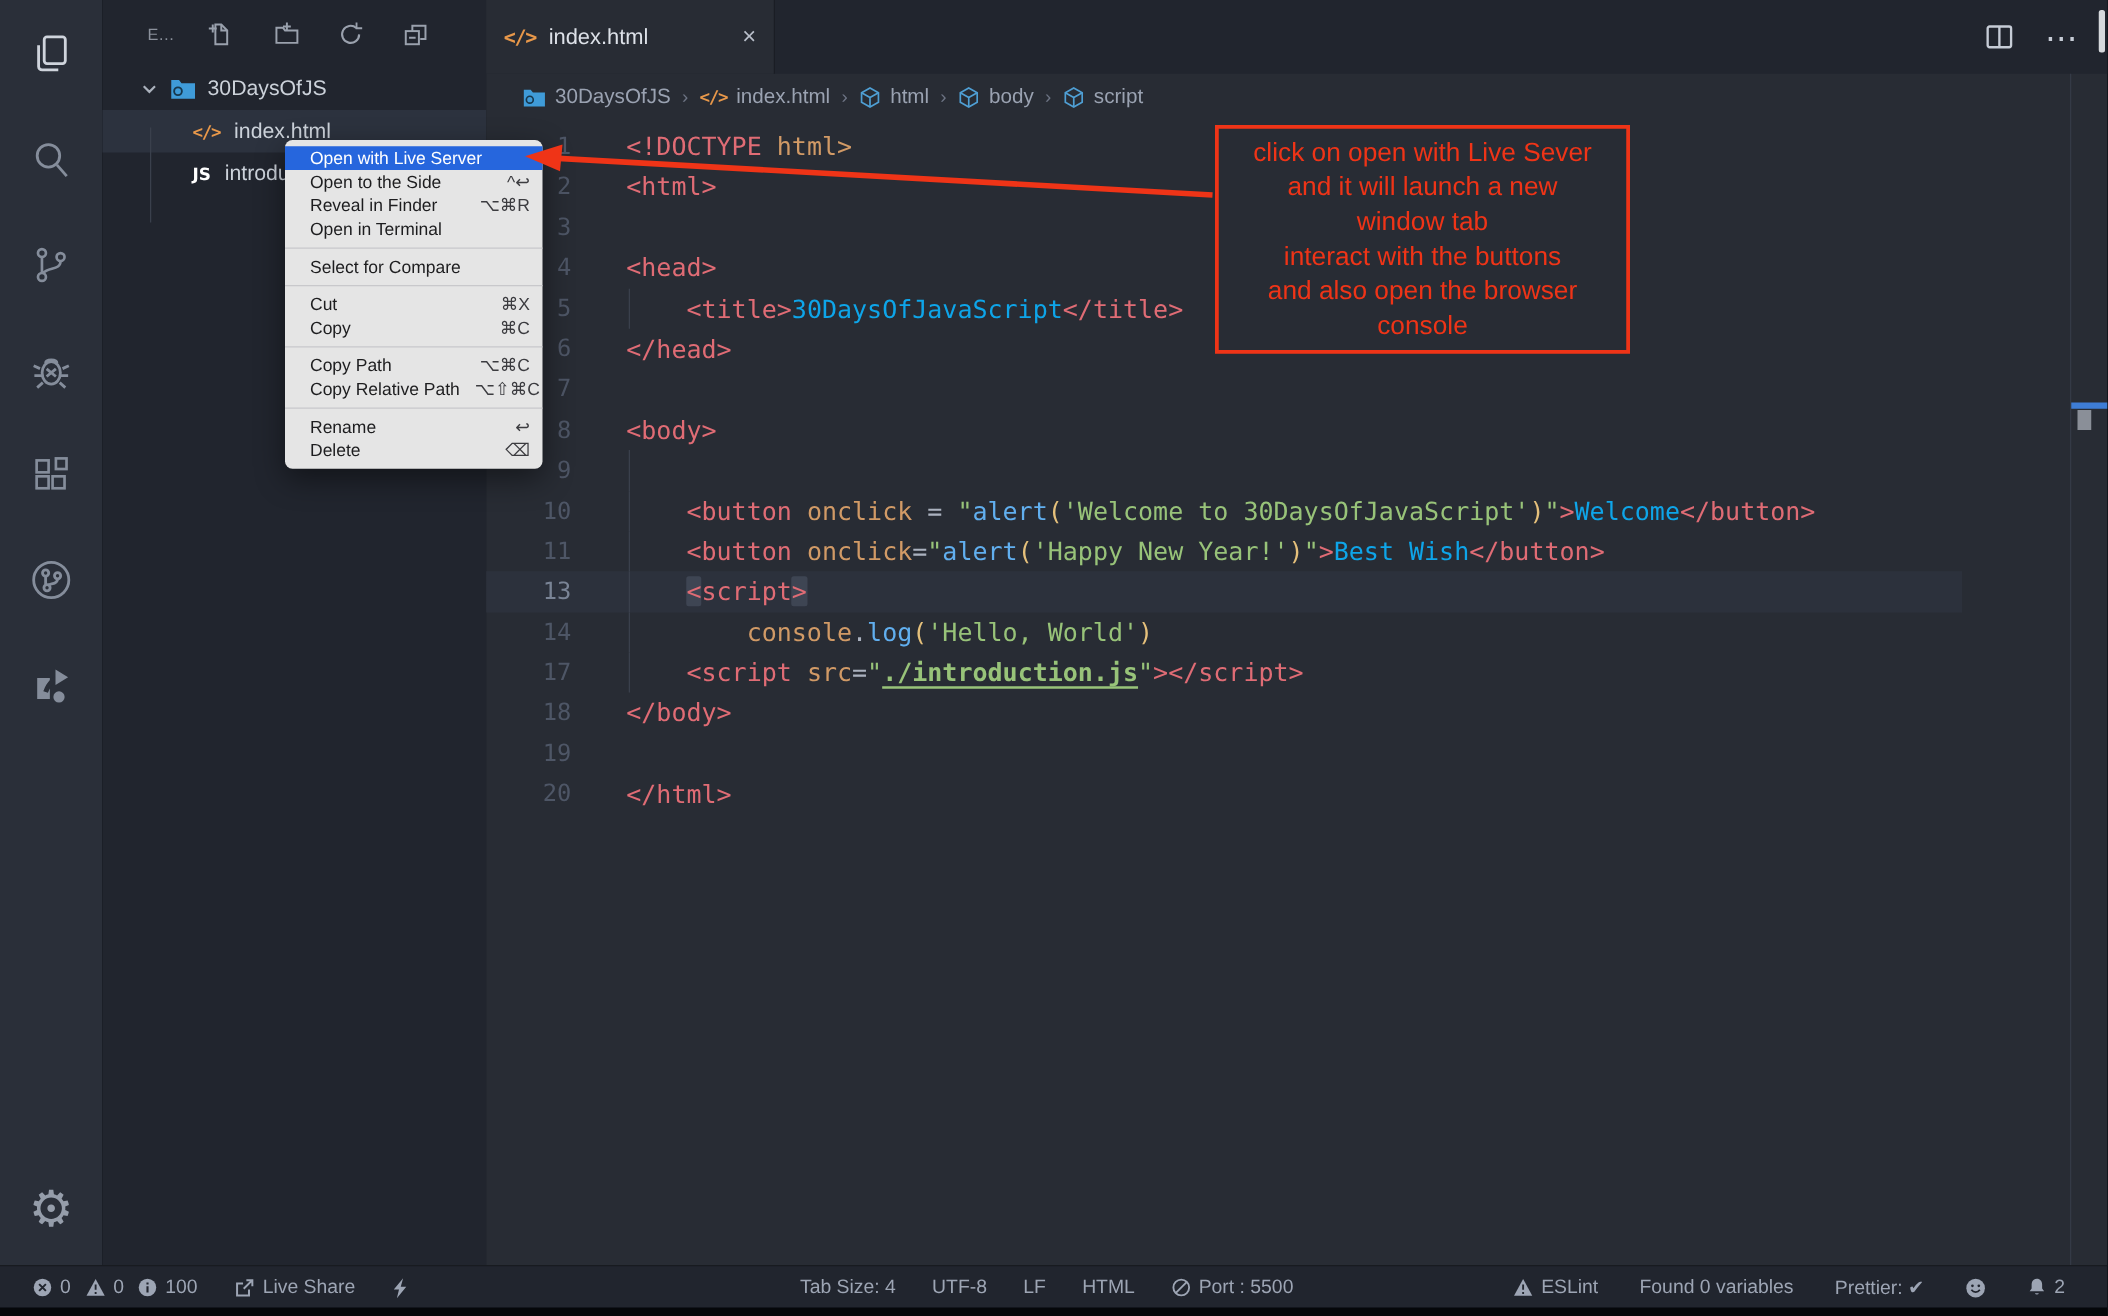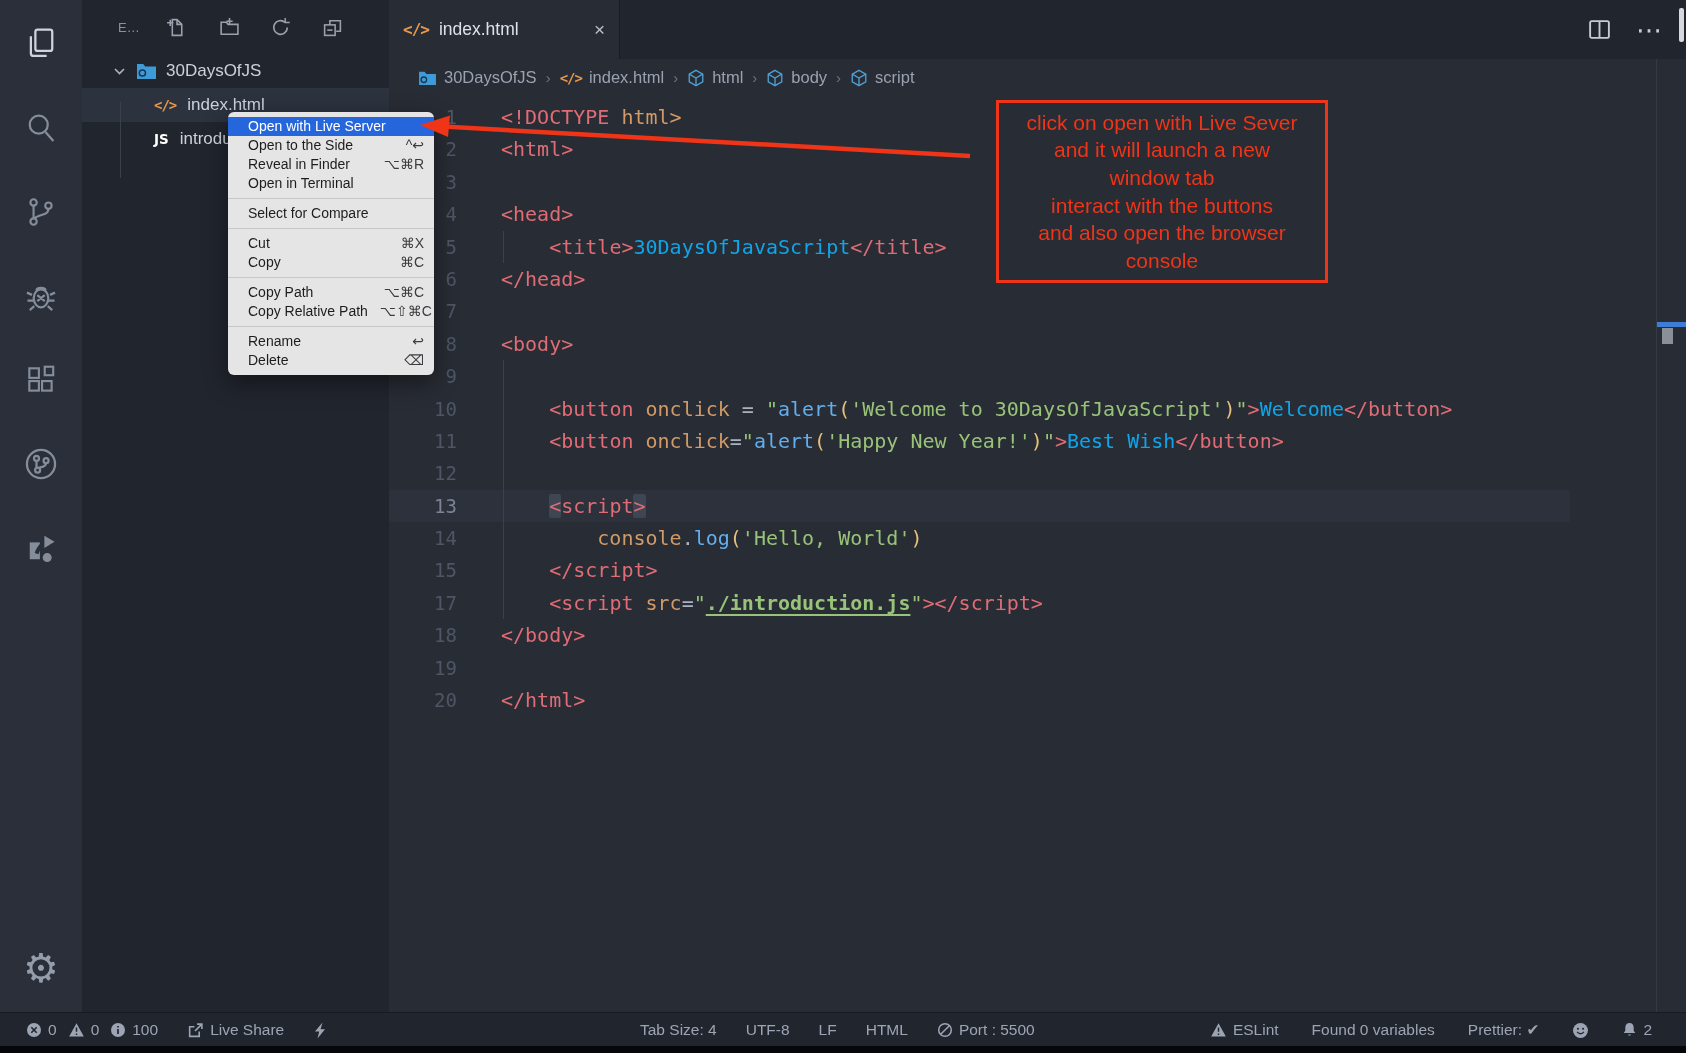--- a/index.html
+++ b/index.html
@@ -59,21 +59,21 @@
   .context-menu{position:absolute;left:228px;top:112px;width:206px;background:#e5e5e5;border-radius:6px;
                 box-shadow:0 8px 24px rgba(0,0,0,.45);padding:5px 0;z-index:50;font-size:14px;color:#1d1d1f;}
   .menu-item{height:19px;line-height:19px;display:flex;align-items:center;padding:0 10px 0 20px;cursor:pointer;}
   .menu-item .m-label{flex:1;white-space:nowrap;}
   .menu-item .m-short{color:#3c3c40;margin-left:12px;white-space:nowrap;}
   .menu-item.selected{background:#2666dd;color:#fff;}
   .menu-sep{height:1px;background:#c8c8cb;margin:5px 0;}
   
   .annotation{position:absolute;left:972px;top:100px;width:326px;height:177px;border:3.5px solid #ef3417;
               z-index:40;display:flex;flex-direction:column;justify-content:center;text-align:center;
-              color:#ef3417;font-size:21px;line-height:27.6px;margin-left:24px;}
+              color:#ef3417;font-size:21px;line-height:27.6px;}
   .arrow-svg{position:absolute;inset:0;z-index:60;pointer-events:none;}
   
   .status-bar{position:absolute;left:0;top:1012px;width:1686px;height:34px;background:#21252e;
               border-top:1px solid #181b20;color:#9da5b4;font-size:15.5px;}
   .sb-group{position:absolute;top:0;height:34px;display:flex;align-items:center;}
   .sb-left{left:26px;}
   .sb-center{left:640px;gap:29px;}
   .sb-right{right:34px;gap:33px;}
   .sb-item{display:flex;align-items:center;gap:6px;cursor:pointer;white-space:nowrap;}
   .sb-left .sb-item{margin-right:11px;}
@@ -268,24 +268,22 @@
       <div class="code-line"><span class="ln">2</span><span class="tag">&lt;html&gt;</span></div>
       <div class="code-line"><span class="ln">3</span></div>
       <div class="code-line"><span class="ln">4</span><span class="tag">&lt;head&gt;</span></div>
       <div class="code-line guide"><span class="ln">5</span><span class="pn">    </span><span class="tag">&lt;title&gt;</span><span class="tx">30DaysOfJavaScript</span><span class="tag">&lt;/title&gt;</span></div>
       <div class="code-line"><span class="ln">6</span><span class="tag">&lt;/head&gt;</span></div>
       <div class="code-line"><span class="ln">7</span></div>
       <div class="code-line"><span class="ln">8</span><span class="tag">&lt;body&gt;</span></div>
       <div class="code-line guide"><span class="ln">9</span></div>
       <div class="code-line guide"><span class="ln">10</span><span class="pn">    </span><span class="tag">&lt;button</span><span class="attr"> onclick</span><span class="pn"> = </span><span class="str">"</span><span class="fn">alert</span><span class="yl">(</span><span class="str">'Welcome to 30DaysOfJavaScript'</span><span class="yl">)</span><span class="str">"</span><span class="tag">&gt;</span><span class="tx">Welcome</span><span class="tag">&lt;/button&gt;</span></div>
       <div class="code-line guide"><span class="ln">11</span><span class="pn">    </span><span class="tag">&lt;button</span><span class="attr"> onclick</span><span class="pn">=</span><span class="str">"</span><span class="fn">alert</span><span class="yl">(</span><span class="str">'Happy New Year!'</span><span class="yl">)</span><span class="str">"</span><span class="tag">&gt;</span><span class="tx">Best Wish</span><span class="tag">&lt;/button&gt;</span></div>
-      <div class="code-line guide"><span class="ln">12</span></div>
       <div class="code-line guide current"><span class="ln">13</span><span class="pn">    </span><span class="tag hl">&lt;</span><span class="tag">script</span><span class="tag hl">&gt;</span></div>
       <div class="code-line guide"><span class="ln">14</span><span class="pn">        </span><span class="attr">console</span><span class="pn">.</span><span class="fn">log</span><span class="yl">(</span><span class="str">'Hello, World'</span><span class="yl">)</span></div>
-      <div class="code-line guide"><span class="ln">15</span><span class="pn">    </span><span class="tag">&lt;/script&gt;</span></div>
       <div class="code-line guide"><span class="ln">17</span><span class="pn">    </span><span class="tag">&lt;script</span><span class="attr"> src</span><span class="pn">=</span><span class="str">"</span><span class="lk">./introduction.js</span><span class="str">"</span><span class="tag">&gt;</span><span class="tag">&lt;/script&gt;</span></div>
       <div class="code-line"><span class="ln">18</span><span class="tag">&lt;/body&gt;</span></div>
       <div class="code-line"><span class="ln">19</span></div>
       <div class="code-line"><span class="ln">20</span><span class="tag">&lt;/html&gt;</span></div>
     </div>
 
 </div>
 
 <div class="ov-divider"></div>
 <div class="ov-marker"></div>

